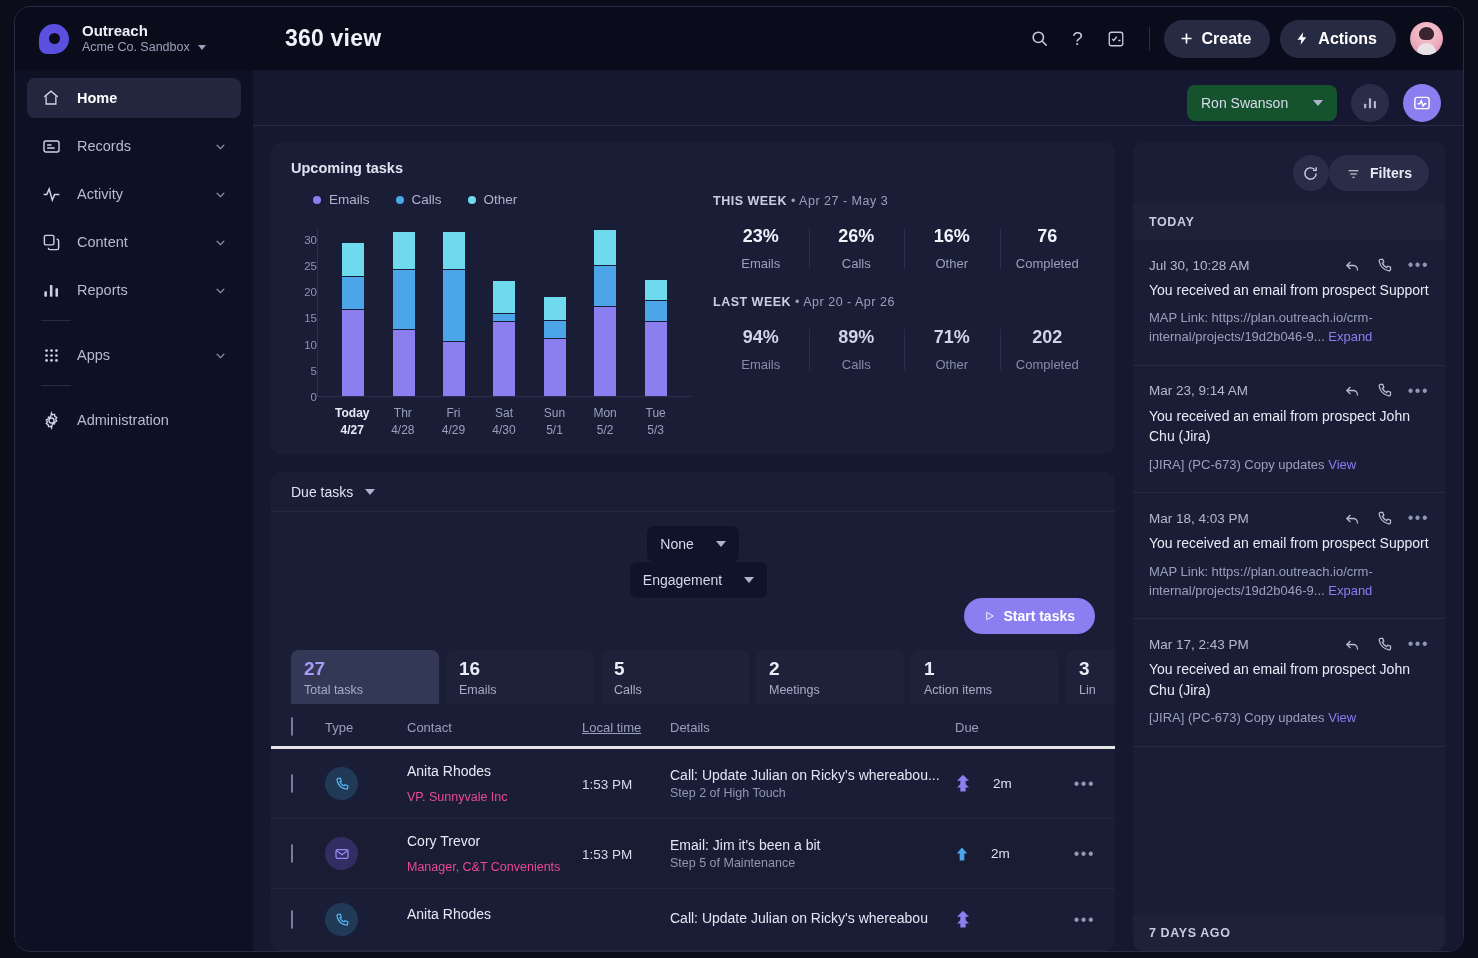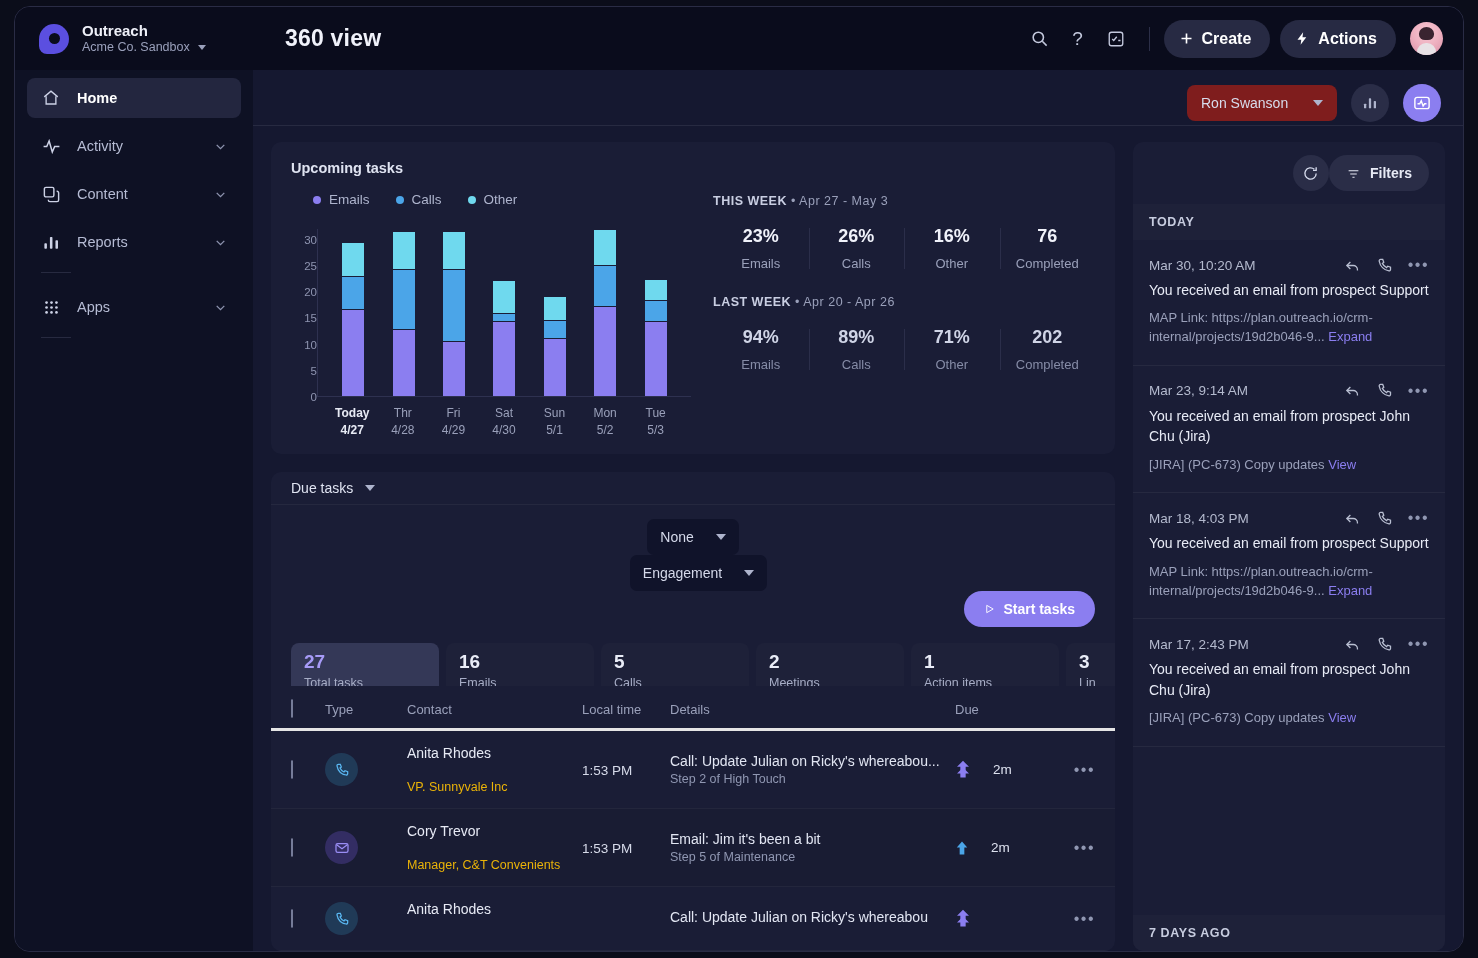--- a/index.html
+++ b/index.html
@@ -73,21 +73,21 @@
   .nav-item.active { background:#23263f; color:#fff; font-weight:bold; }
   .nav-ico { width:20px; height:20px; display:flex; align-items:center; justify-content:center; flex:0 0 20px; color:#cdd2e6; }
   .nav-label { flex:1; }
   .chev { color:#8e94b0; }
   .nav-sep { height:1px; background:#272a40; margin: 10px 14px 14px 14px; width: 30px; }
 
   
   .main { flex:1; min-width:0; background:#151830; display:flex; flex-direction:column; }
   .main-head { height: 55px; display:flex; align-items:center; justify-content:flex-end; padding: 10px 22px 0 0; }
   .selbox {
-    height:36px; background:#7f1d1d; border-radius:8px; display:flex; align-items:center;
+    height:36px; background:#14532d; border-radius:8px; display:flex; align-items:center;
     justify-content:space-between; padding: 0 14px; min-width:150px; color:#d8dcec; font-size:14px; cursor:pointer; gap:22px;
   }
   .circ-btn { width:38px; height:38px; border-radius:50%; background:#2a2d47; display:flex; align-items:center; justify-content:center; margin-left:14px; cursor:pointer; color:#aeb4cc; }
   .circ-btn.on { background:#8b7ef0; color:#fff; }
 
   .tabs { display:flex; gap:4px; padding: 14px 0 0 14px; }
   .tab { padding: 9px 22px; border-radius:6px 6px 0 0; font-size:14px; color:#9ba1bd; cursor:pointer; }
   .tab.active { background:#272a46; color:#fff; font-weight:bold; }
   .tabs-rule { height:1px; background:#272a41; margin: 0 0 0 0; }
 
@@ -151,21 +151,21 @@
   .c-contact { width:175px; flex:0 0 175px; }
   .c-time { width:88px; flex:0 0 88px; }
   .c-details { flex:1; min-width:0; }
   .c-due { width:150px; flex:0 0 150px; }
   .trow { display:flex; align-items:center; padding: 14px 20px; border-bottom:1px solid #23263c; }
   .trow.alt { background:#191c33; }
   .ticon-circ { width:33px; height:33px; border-radius:50%; display:flex; align-items:center; justify-content:center; }
   .ticon-call { background:#203a57; color:#59b6f0; }
   .ticon-mail { background:#332d63; color:#9a8ef5; }
   .nm { font-size:14px; color:#e7eaf5; }
-  .sub { font-size:12.5px; color:#eab308; margin-top:19px; }
+  .sub { font-size:12.5px; color:#ec4899; margin-top:11px; }
   .tm { font-size:13.5px; color:#d6dae9; }
   .dt { font-size:14px; color:#e2e6f3; white-space:nowrap; overflow:hidden; text-overflow:ellipsis; }
   .dts { font-size:12.5px; color:#9097b2; margin-top:3px; }
   .due-cell { display:flex; align-items:center; gap:22px; padding-left:10px; }
   .dmin { font-size:13.5px; color:#dde1ef; }
   .dots { color:#9097b2; letter-spacing:1.5px; font-size:16px; cursor:pointer; margin-left:auto; }
 
   
   .col-right { width:312px; flex:0 0 312px; background:#1a1d36; border-radius:10px; display:flex; flex-direction:column; overflow:hidden; }
   .rp-head { height:62px; display:flex; align-items:center; justify-content:flex-end; gap:0; padding: 0 16px; }
@@ -244,20 +244,35 @@
       <div class="nav-item active">
         <span class="nav-ico">
           <svg width="18" height="18" viewBox="0 0 24 24" fill="none" stroke="currentColor" stroke-width="1.8">
               <path d="M3 10.5L12 3l9 7.5"></path>
               <path d="M5.5 9.5V20h13V9.5"></path>
             </svg>
         </span>
         <span class="nav-label">Home</span>
       </div>
 
+      <div class="nav-item">
+        <span class="nav-ico">
+          <svg width="19" height="19" viewBox="0 0 24 24" fill="none" stroke="currentColor" stroke-width="1.8">
+              <rect x="2.5" y="5" width="19" height="14" rx="2.5"></rect>
+              <line x1="6.5" y1="10" x2="12" y2="10"></line>
+              <line x1="6.5" y1="14" x2="16" y2="14"></line>
+            </svg>
+        </span>
+        <span class="nav-label">Records</span>
+        <span class="chev">
+          <svg width="13" height="13" viewBox="0 0 24 24" fill="none" stroke="currentColor" stroke-width="2.4">
+              <polyline points="5,9 12,16 19,9"></polyline>
+            </svg>
+        </span>
+      </div>
 
 
       <div class="nav-item">
         <span class="nav-ico">
           <svg width="19" height="19" viewBox="0 0 24 24" fill="none" stroke="currentColor" stroke-width="1.9">
               <polyline points="2,12 6,12 9,5 13,19 16,12 22,12"></polyline>
             </svg>
         </span>
         <span class="nav-label">Activity</span>
         <span class="chev">
@@ -317,20 +332,29 @@
         <span class="nav-label">Apps</span>
         <span class="chev">
           <svg width="13" height="13" viewBox="0 0 24 24" fill="none" stroke="currentColor" stroke-width="2.4">
               <polyline points="5,9 12,16 19,9"></polyline>
             </svg>
         </span>
       </div>
 
       <div class="nav-sep"></div>
 
+      <div class="nav-item">
+        <span class="nav-ico">
+          <svg width="19" height="19" viewBox="0 0 24 24" fill="none" stroke="currentColor" stroke-width="1.7">
+              <circle cx="12" cy="12" r="3.2"></circle>
+              <path d="M12 2.5l1.2 2.3 2.6-.5.5 2.6 2.3 1.2-1.4 2.2 1.4 2.2-2.3 1.2-.5 2.6-2.6-.5L12 21.5l-1.2-2.3-2.6.5-.5-2.6-2.3-1.2 1.4-2.2-1.4-2.2 2.3-1.2.5-2.6 2.6.5z"></path>
+            </svg>
+        </span>
+        <span class="nav-label">Administration</span>
+      </div>
     </div>
 
     <div class="main">
 
       <div class="main-head">
         <div class="selbox">
           <span>Ron Swanson</span>
           <span class="caret-tri"></span>
         </div>
         <div class="circ-btn">
@@ -552,21 +576,21 @@
                   <div class="tile-v">3</div>
                   <div class="tile-l">Lin</div>
                 </div>
               </div>
 
             <div class="tbl">
               <div class="thead">
                 <div class="c-chk"><span class="cbx"></span></div>
                 <div class="c-type th">Type</div>
                 <div class="c-contact th">Contact</div>
-                <div class="c-time th" style="white-space:pre-line;">Local time</div>
+                <div class="c-time th" style="white-space:pre-line;text-decoration:underline;">Local time</div>
                 <div class="c-details th">Details</div>
                 <div class="c-due th" style="padding-left:10px">Due</div>
               </div>
               <div id="rows">
                   <div class="trow">
                     <div class="c-chk"><span class="cbx"></span></div>
                     <div class="c-type">
                       <span class="ticon-circ ticon-call">
                         <svg width="16" height="16" viewBox="0 0 24 24" fill="none" stroke="currentColor" stroke-width="1.9">
                           <path d="M6.5 3.5h3l1.5 4-2 1.5a12 12 0 0 0 6 6l1.5-2 4 1.5v3a2 2 0 0 1-2.2 2A17 17 0 0 1 4.5 5.7 2 2 0 0 1 6.5 3.5z"></path>
@@ -676,21 +700,21 @@
                   <line x1="6" y1="13" x2="18" y2="13"></line>
                   <line x1="10" y1="19" x2="14" y2="19"></line>
                 </svg>
               <span>Filters</span>
             </div>
           </div>
           <div class="rp-sect">TODAY</div>
           <div class="feed" id="feed">
               <div class="fitem">
                 <div class="fhead">
-                  <span class="fdate">Mar 30, 10:20 AM</span>
+                  <span class="fdate">Jul 30, 10:28 AM</span>
                   <span class="facts">
                     <span>
                       <svg width="17" height="17" viewBox="0 0 24 24" fill="none" stroke="currentColor" stroke-width="1.8">
                         <polyline points="9,7 4,12 9,17"></polyline>
                         <path d="M4 12h9a6 6 0 0 1 6 6v1"></path>
                       </svg>
                     </span>
                     <span>
                       <svg width="17" height="17" viewBox="0 0 24 24" fill="none" stroke="currentColor" stroke-width="1.8">
                         <path d="M6.5 3.5h3l1.5 4-2 1.5a12 12 0 0 0 6 6l1.5-2 4 1.5v3a2 2 0 0 1-2.2 2A17 17 0 0 1 4.5 5.7 2 2 0 0 1 6.5 3.5z"></path>

